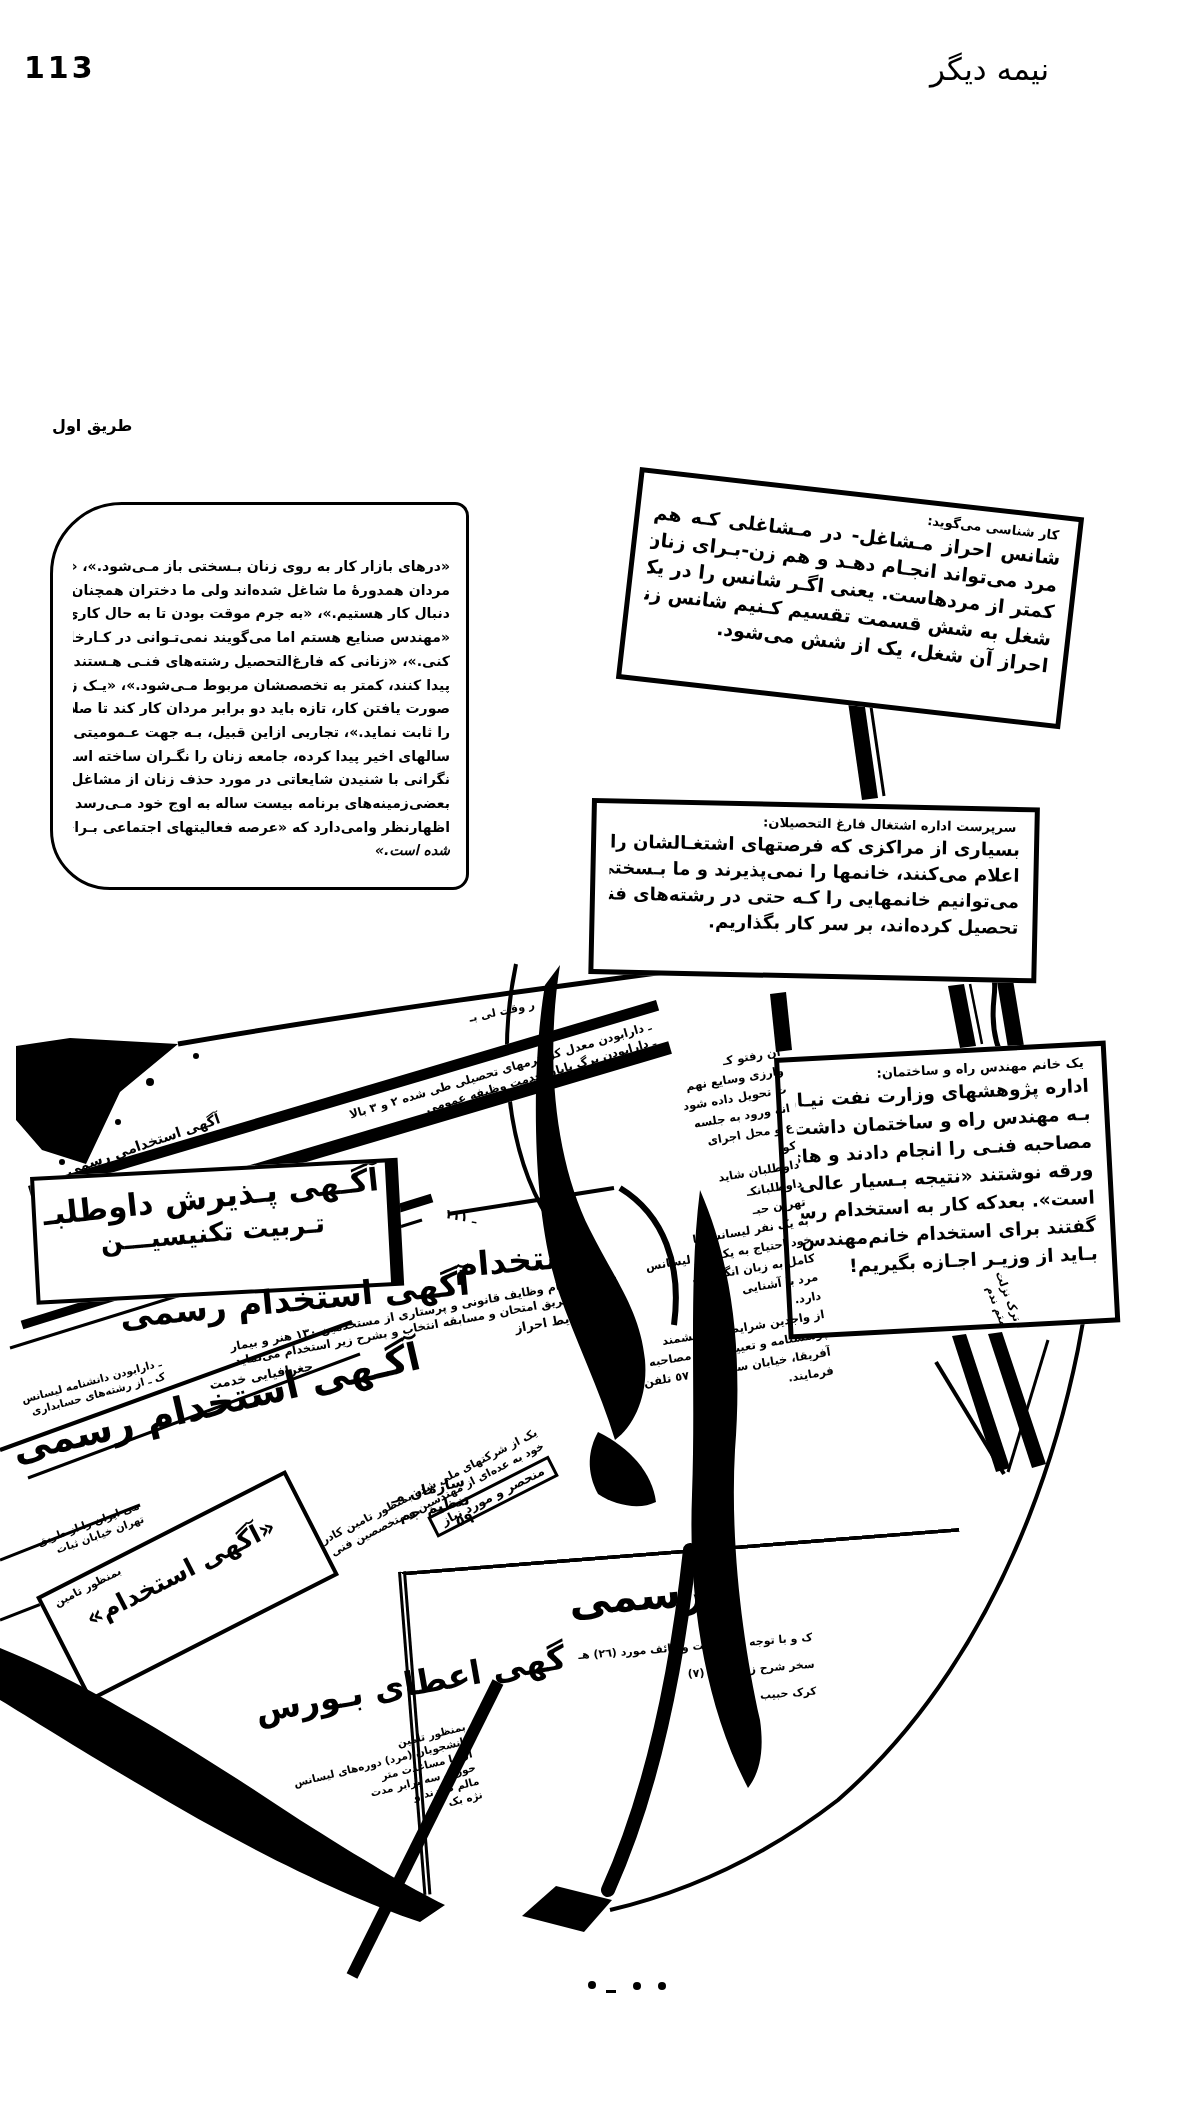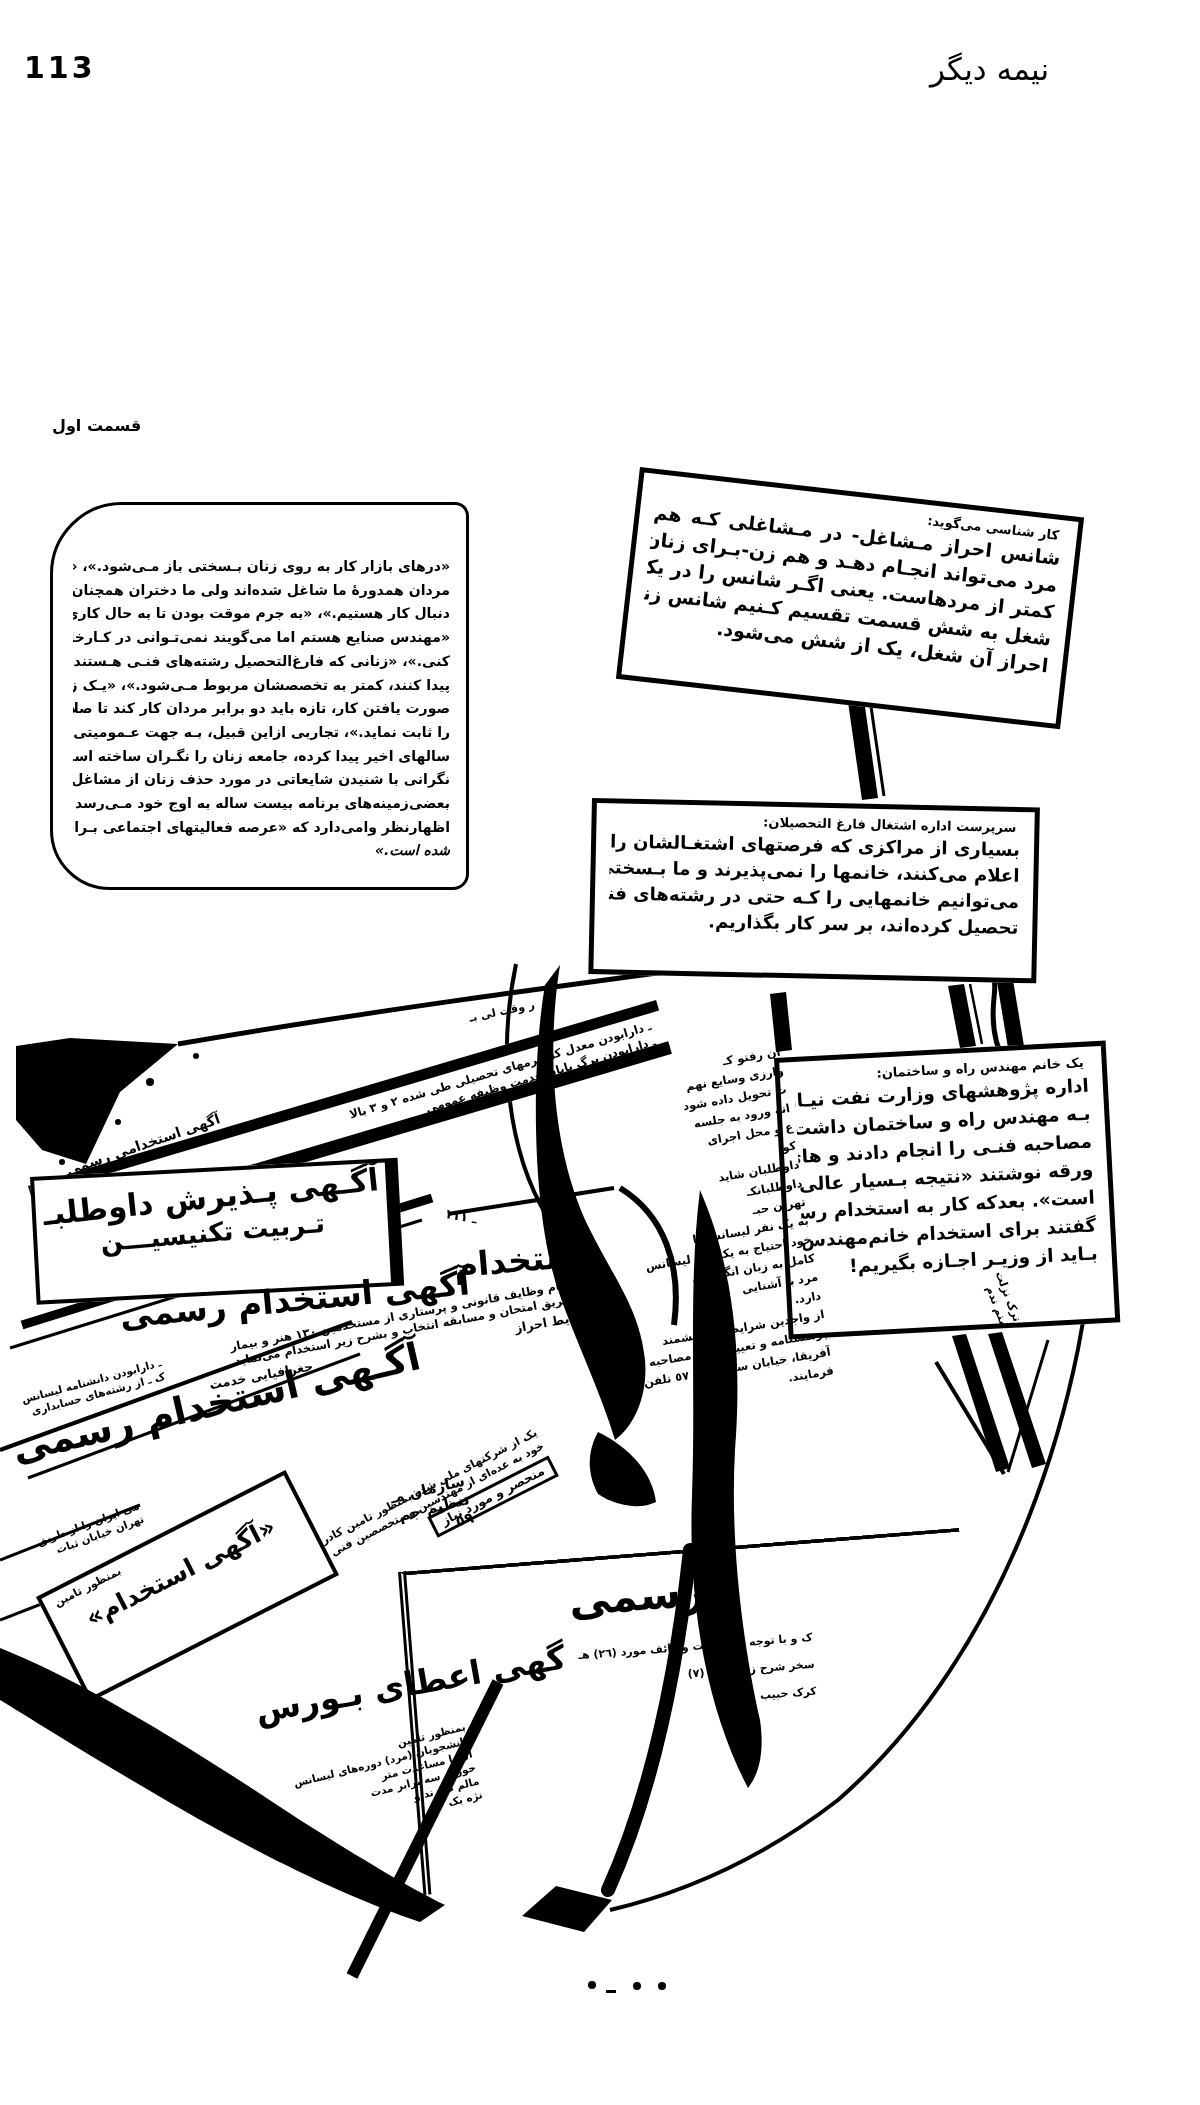--- a/index.html
+++ b/index.html
@@ -114,21 +114,21 @@
       <polygon points="996,976 1012,974 1024,1046 1008,1048"></polygon>
     </g>
     <g stroke="#000">
       <line x1="868" y1="686" x2="884" y2="796" stroke-width="3"></line>
       <line x1="970" y1="984" x2="982" y2="1044" stroke-width="2.5"></line>
     </g>
   </svg>
 
   <div class="abs" id="pageno">113</div>
   <div class="abs" id="title">نیمه دیگر</div>
-  <div class="abs" id="section">قسمت اول</div>
+  <div class="abs" id="section">طریق اول</div>
 
   <div class="abs" id="intro">
 
   <div class="iline">«درهای بازار کار به روی زنان بـسختی باز مـی‌شود.»، «تـمام</div>
       <div class="iline">مردان همدورهٔ ما شاغل شده‌اند ولی ما دختران همچنان دربدر به</div>
       <div class="iline">دنبال کار هستیم.»، «به جرم موقت بودن تا به حال کاری نیافته‌ام.»،</div>
       <div class="iline">«مهندس صنایع هستم اما می‌گویند نمی‌تـوانی در کـارخانه کـار</div>
       <div class="iline">کنی.»، «زنانی که فارغ‌التحصیل رشته‌های فنـی هـستند اگـر شغلی</div>
       <div class="iline">پیدا کنند، کمتر به تخصصشان مربوط مـی‌شود.»، «یـک زن در</div>
       <div class="iline">صورت یافتن کار، تازه باید دو برابر مردان کار کند تا صلاحیت خود</div>

